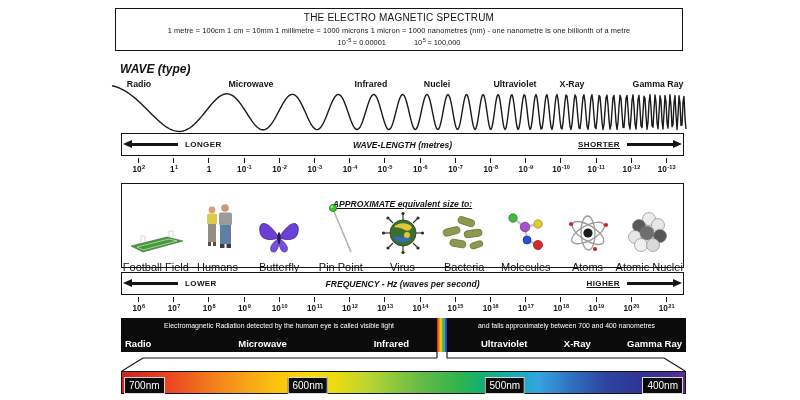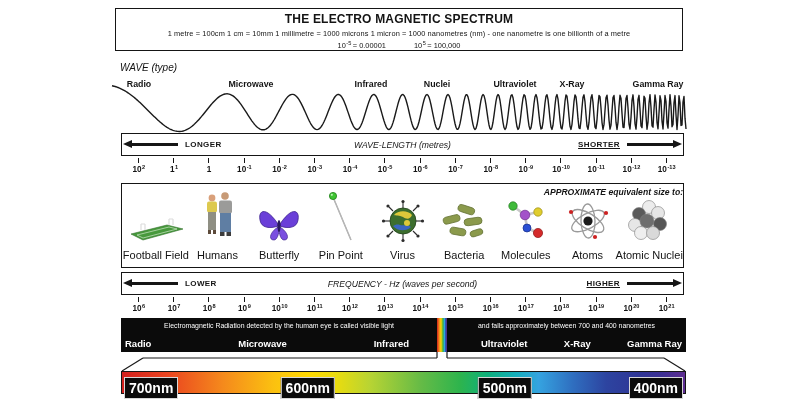--- a/index.html
+++ b/index.html
@@ -2,56 +2,56 @@
 <html><head>
 <meta charset="utf-8">
 <style>
   html,body{margin:0;padding:0;background:#fff;}
   .canvas{position:relative;width:800px;height:400px;background:#ffffff;overflow:hidden;
           font-family:"Liberation Sans", sans-serif;color:#141414;}
 
   
   #header-box{position:absolute;left:115px;top:8px;width:568px;height:43px;
               border:1.5px solid #151515;box-sizing:border-box;text-align:center;}
-  .h-title{font-size:12px;font-weight:bold;letter-spacing:.2px;margin-top:3px;}
+  .h-title{font-size:10px;font-weight:normal;letter-spacing:.2px;margin-top:3px;}
   .h-conv{font-size:7.4px;margin-top:3px;letter-spacing:.1px;}
   .h-eq{font-size:7.4px;margin-top:2.5px;}
   .h-eq .gap{display:inline-block;width:28px;}
   .exp{display:inline-block;font-size:5.6px;position:relative;top:-3px;left:.5px;font-weight:inherit;}
 
   
-  #wave-type-label{position:absolute;left:120px;top:62px;font-size:10px;font-weight:normal;font-style:italic;}
+  #wave-type-label{position:absolute;left:120px;top:62px;font-size:12px;font-weight:bold;font-style:italic;}
   #wave-names{position:absolute;left:0;top:79px;width:800px;height:12px;}
   .wave-name{position:absolute;transform:translateX(-50%);font-size:8.8px;font-weight:bold;white-space:nowrap;}
   #wave-svg{position:absolute;left:110px;top:82px;}
 
   
   .range-box{position:absolute;left:121px;width:563px;height:23px;border:1.6px solid #151515;
              box-sizing:border-box;display:flex;align-items:center;background:#fff;}
   .rb-side{display:flex;align-items:center;gap:7px;width:168px;}
   .rb-side.right{justify-content:flex-end;margin-right:10px;text-decoration:underline;}
   .rb-side.left{margin-left:10px;text-align:center;}
   .rb-lbl{font-size:8px;font-weight:bold;letter-spacing:.4px;}
-  .rb-title{flex:1;text-align:center;font-size:8.6px;font-weight:normal;font-style:italic;white-space:nowrap;}
+  .rb-title{flex:1;text-align:center;font-size:8.6px;font-weight:bold;font-style:italic;white-space:nowrap;}
   .arr{height:2.6px;background:#151515;width:46px;position:relative;}
   .arr.l::before{content:"";position:absolute;left:-9px;top:-3.3px;
     border-top:4.5px solid transparent;border-bottom:4.5px solid transparent;border-right:9px solid #151515;}
   .arr.r::after{content:"";position:absolute;right:-9px;top:-3.3px;
     border-top:4.5px solid transparent;border-bottom:4.5px solid transparent;border-left:9px solid #151515;}
 
   
   .ticks{position:absolute;left:121px;width:563px;display:flex;}
   .tick{flex:1;display:flex;flex-direction:column;align-items:center;}
   .tick .tl{width:1px;height:5px;background:#151515;}
   .tick .tv{font-size:8.2px;font-weight:bold;margin-top:1.5px;white-space:nowrap;}
 
   
   #size-box{position:absolute;left:121px;top:183px;width:563px;height:85px;
             border:1.6px solid #151515;box-sizing:border-box;background:#fff;}
-  .sb-title{text-align:right;font-size:8.6px;font-weight:bold;font-style:italic;margin-top:3px;}
+  .sb-title{text-align:center;font-size:8.6px;font-weight:bold;font-style:italic;margin-top:15px;text-decoration:underline;}
   #size-items{display:flex;height:64px;align-items:flex-end;padding:0 3px;}
   .size-item{flex:1;display:flex;flex-direction:column;align-items:center;justify-content:flex-end;min-width:0;}
   .size-item .sl{font-size:11px;margin-top:1px;white-space:nowrap;}
 
   
   #band{position:absolute;left:121px;top:318px;width:565px;height:34px;display:flex;}
   .band-black{background:#0b0b0b;color:#fff;position:relative;box-sizing:border-box;}
   #band-left{width:316px;}
   #band-strip{width:10px;background:linear-gradient(90deg,#d2201d 0%,#f58a1c 22%,#ffd900 40%,#3fae45 60%,#2ba8df 75%,#2d44a0 88%,#5e2c90 100%);}
   #band-right{width:239px;}
@@ -67,21 +67,21 @@
                  font-size:8.2px;font-weight:bold;letter-spacing:4.5px;color:#1a1a1a;margin-top:28px;}
 
   
   #spectrum-bar{position:absolute;left:121px;top:371px;width:565px;height:23px;
      border:1.6px solid #151515;box-sizing:border-box;
      background:linear-gradient(90deg,
        #d2201d 0%, #ea4420 8%, #f58a1c 18%, #fbc110 27%, #ffd900 33%,
        #eadc0e 38%, #b8d433 44%, #66bb46 53%, #2eb44d 60%, #0db07c 65%,
        #14aebc 70%, #35a3e0 74%, #2f6fc0 80%, #2d44a0 86%, #2f3595 92%,
        #3d2f94 96%, #5e2c90 100%);}
-  .nm{position:absolute;top:5px;background:#0b0b0b;color:#fff;font-size:14px;font-weight:bold;
+  .nm{position:absolute;top:5px;background:#0b0b0b;color:#fff;font-size:10px;font-weight:normal;
       padding:1.5px 4px;border:1px solid #d8d8d8;line-height:1.2;}
 </style>
 </head>
 <body>
 
 <div class="canvas">
 
   <div id="header-box">
     <div class="h-title">THE ELECTRO MAGNETIC SPECTRUM</div>
     <div class="h-conv">1 metre  = 100cm    1 cm  = 10mm     1 millimetre = 1000 microns   1 micron = 1000 nanometres (nm) - one nanometre is one billionth of a metre</div>

